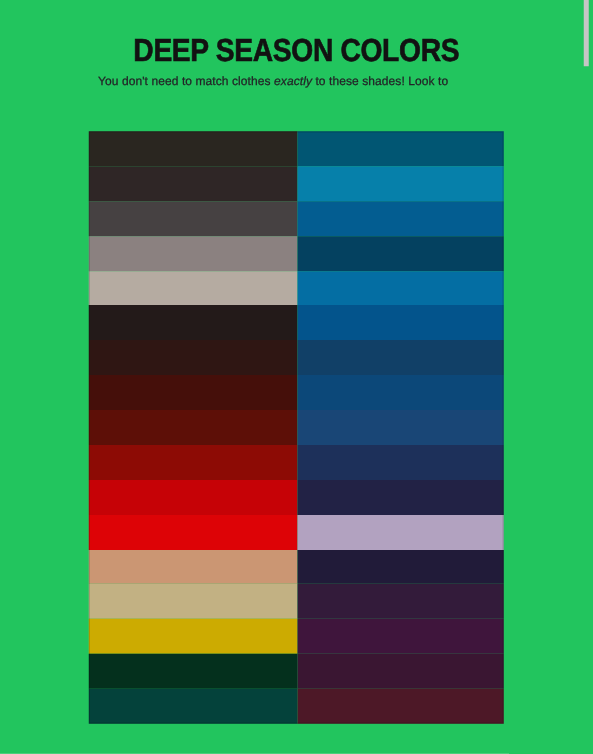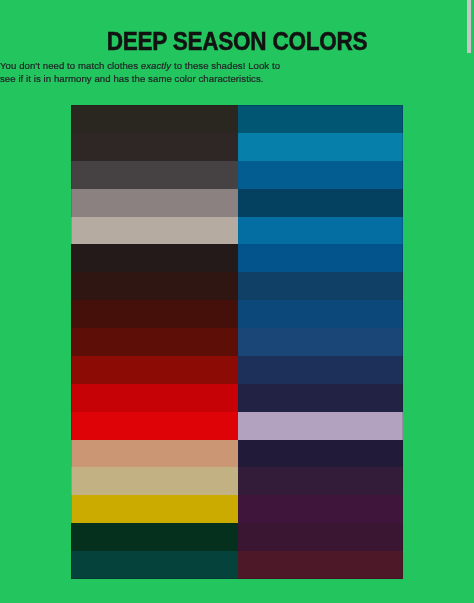--- a/index.html
+++ b/index.html
@@ -16,21 +16,21 @@
     font-family:"Liberation Sans", sans-serif;
     font-weight:bold; font-size:25.5px; letter-spacing:-0.3px;
     -webkit-text-stroke:0.5px #121212;
     transform:scaleX(0.885);
     -webkit-font-smoothing:antialiased;
     backface-visibility:hidden;
     white-space:nowrap;
     color:#121212;
   }
   .subtitle {
-    position:absolute; left:0; top:59px; width:437px; text-align:left;
+    position:absolute; left:0; top:59px; width:437px; text-align:center;
     backface-visibility:hidden;
     font-size:9.6px; letter-spacing:0.07px; line-height:13px; color:#232327;
     -webkit-text-stroke:0.2px #232327;
     white-space:nowrap;
   }
   .subtitle em { font-style:italic; }
   .swatches {
     position:absolute; left:71px; top:105px; width:332px; height:474px;
     display:flex; flex-direction:column;
   }
@@ -45,21 +45,21 @@
   .cell.right { width:49.7%; }
   .scrollbar-track { position:absolute; left:464px; top:0; width:10px; height:603px; background:transparent; }
   .scrollbar-thumb { position:absolute; left:3px; top:0px; width:4px; height:53px; background:#c6c6c6; border-radius:0; }
 </style>
 </head>
 <body>
 
 <div class="page">
   <div class="title">DEEP SEASON COLORS</div>
   <div class="subtitle">
-    <span>You don't need to match clothes </span><em>exactly</em><span> to these shades! Look to</span><br><span>see if it is in harmony and has the same color characteristics.</span>
+    <span>You don't need to match clothes </span><em>exactly</em><span> to these shades! Look to</span><br>
   </div>
   <div class="swatches" id="swatches">
       <div class="row">
         <div class="cell left" style="background: rgb(42, 38, 32);"></div>
         <div class="cell right" style="background: rgb(1, 86, 115);"></div>
       </div>
       <div class="row">
         <div class="cell left" style="background: rgb(47, 38, 38);"></div>
         <div class="cell right" style="background: rgb(6, 128, 170);"></div>
       </div>

